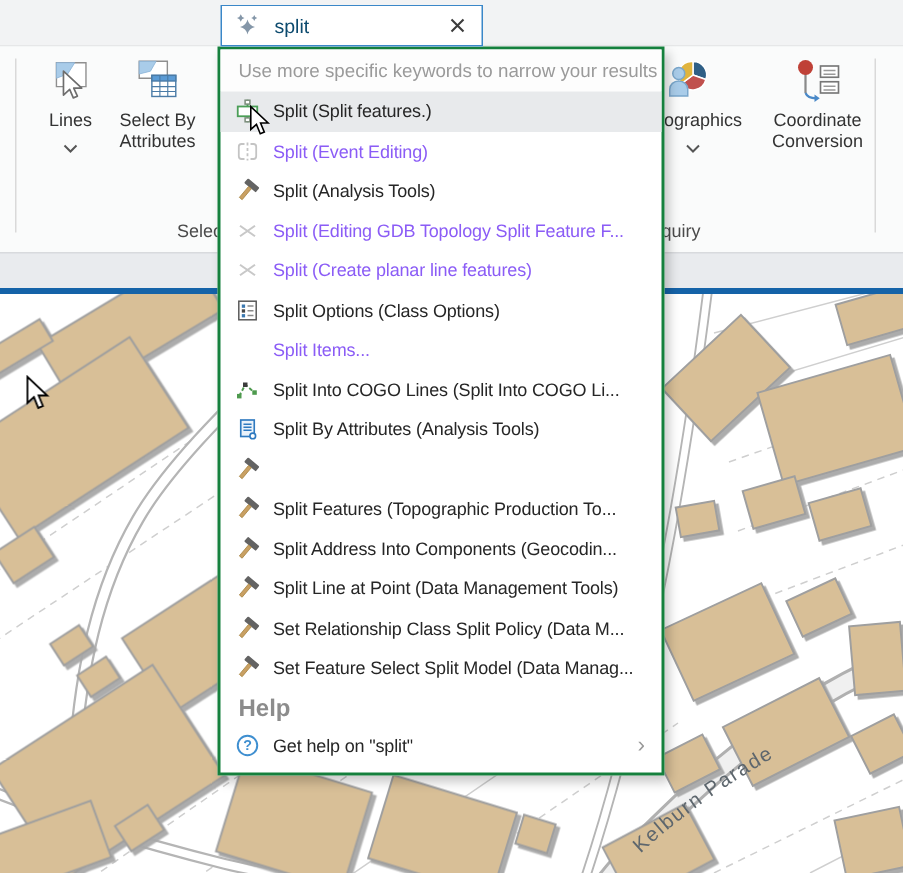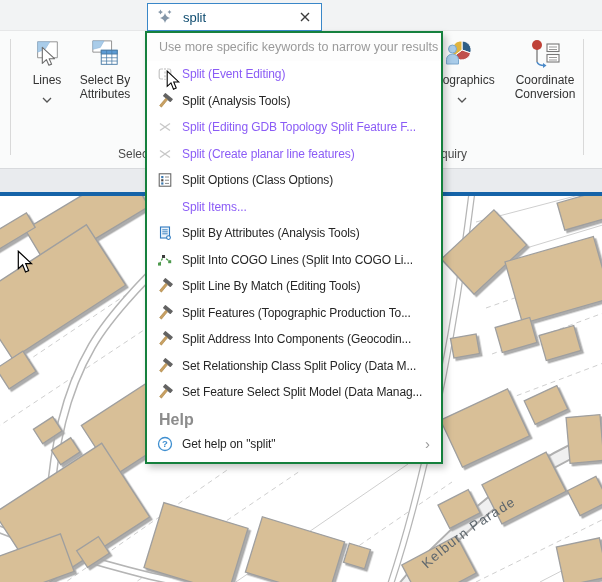--- a/index.html
+++ b/index.html
@@ -216,20 +216,31 @@
     <span class="sclose">
       <svg width="10" height="10" viewBox="0 0 10 10">
           <path d="M1 1 L9 9 M9 1 L1 9" stroke="#3c3c3c" stroke-width="1.4"></path>
         </svg>
     </span>
   </div>
 
   <div class="panel">
     <div class="hint">Use more specific keywords to narrow your results</div>
 
+    <div class="row sel">
+      <span class="ric">
+        <svg width="16" height="16" viewBox="0 0 16 16">
+          <line x1="8" y1="0.5" x2="8" y2="15.5" stroke="#4b9e57" stroke-width="1.2"></line>
+          <rect x="1.5" y="5" width="13" height="6.5" fill="#fff" stroke="#4b9e57" stroke-width="1.2"></rect>
+          <rect x="6.4" y="0.8" width="3.2" height="2.6" fill="#fff" stroke="#7a8c7a"></rect>
+          <rect x="6.4" y="12.6" width="3.2" height="2.6" fill="#fff" stroke="#7a8c7a"></rect>
+        </svg>
+      </span>
+      <span class="rlb">Split (Split features.)</span>
+    </div>
 
     <div class="row dis">
       <span class="ric">
         <svg width="16" height="16" viewBox="0 0 16 16" fill="none" stroke="#c4c4c4" stroke-width="1.2">
           <path d="M6 3 H4 A1.8 1.8 0 0 0 2.2 4.8 V11.2 A1.8 1.8 0 0 0 4 13 H6"></path>
           <path d="M10 3 H12 A1.8 1.8 0 0 1 13.8 4.8 V11.2 A1.8 1.8 0 0 1 12 13 H10"></path>
           <line x1="8" y1="2" x2="8" y2="14" stroke-dasharray="2 1.6"></line>
         </svg>
       </span>
       <span class="rlb">Split (Event Editing)</span>
@@ -279,50 +290,49 @@
     </div>
 
     <div class="row dis">
       <span class="ric"></span>
       <span class="rlb">Split Items...</span>
     </div>
 
     <div class="row">
       <span class="ric">
         <svg width="16" height="16" viewBox="0 0 16 16">
-          <rect x="3.5" y="2" width="9" height="11" fill="#eaf2fa" stroke="#2f7ac0" stroke-width="1.1"></rect>
-          <path d="M5.3 4.8 h5.4 M5.3 6.8 h5.4 M5.3 8.8 h5.4" stroke="#2f7ac0" stroke-width="0.9"></path>
-          <circle cx="11.5" cy="12.6" r="1.9" fill="#fff" stroke="#2f7ac0" stroke-width="1.1"></circle>
-        </svg>
-      </span>
-      <span class="rlb">Split By Attributes (Analysis Tools)</span>
-    </div>
-
-    <div class="row">
-      <span class="ric">
-        <svg width="16" height="16" viewBox="0 0 16 16">
           <path d="M2.5 12 L6.5 4.5 L12.5 9.5" fill="none" stroke="#4e9a4e" stroke-width="1.3" stroke-dasharray="2.4 1.6"></path>
           <rect x="1" y="10.6" width="3" height="3" fill="#4e9a4e"></rect>
           <rect x="5" y="3" width="3" height="3" fill="#3c3c3c"></rect>
           <rect x="11.2" y="8.2" width="3" height="3" fill="#4e9a4e"></rect>
         </svg>
       </span>
       <span class="rlb">Split Into COGO Lines (Split Into COGO Li...</span>
     </div>
 
     <div class="row">
       <span class="ric">
         <svg width="16" height="16" viewBox="0 0 16 16">
-          <g transform="rotate(40 8 8)">
-            <rect x="3" y="1.5" width="10" height="4" rx="0.6" fill="#636363"></rect>
-            <rect x="6.8" y="5.5" width="2.4" height="9.5" fill="#c9a063" stroke="#a5823f" stroke-width="0.5"></rect>
-          </g>
-        </svg>
-      </span>
-      <span class="rlb">Split Line By Match (Editing Tools)</span>
+          <rect x="3.5" y="2" width="9" height="11" fill="#eaf2fa" stroke="#2f7ac0" stroke-width="1.1"></rect>
+          <path d="M5.3 4.8 h5.4 M5.3 6.8 h5.4 M5.3 8.8 h5.4" stroke="#2f7ac0" stroke-width="0.9"></path>
+          <circle cx="11.5" cy="12.6" r="1.9" fill="#fff" stroke="#2f7ac0" stroke-width="1.1"></circle>
+        </svg>
+      </span>
+      <span class="rlb">Split By Attributes (Analysis Tools)</span>
+    </div>
+
+    <div class="row">
+      <span class="ric">
+        <svg width="16" height="16" viewBox="0 0 16 16">
+          <g transform="rotate(40 8 8)">
+            <rect x="3" y="1.5" width="10" height="4" rx="0.6" fill="#636363"></rect>
+            <rect x="6.8" y="5.5" width="2.4" height="9.5" fill="#c9a063" stroke="#a5823f" stroke-width="0.5"></rect>
+          </g>
+        </svg>
+      </span>
     </div>
 
     <div class="row">
       <span class="ric">
         <svg width="16" height="16" viewBox="0 0 16 16">
           <g transform="rotate(40 8 8)">
             <rect x="3" y="1.5" width="10" height="4" rx="0.6" fill="#636363"></rect>
             <rect x="6.8" y="5.5" width="2.4" height="9.5" fill="#c9a063" stroke="#a5823f" stroke-width="0.5"></rect>
           </g>
         </svg>
@@ -335,20 +345,31 @@
         <svg width="16" height="16" viewBox="0 0 16 16">
           <g transform="rotate(40 8 8)">
             <rect x="3" y="1.5" width="10" height="4" rx="0.6" fill="#636363"></rect>
             <rect x="6.8" y="5.5" width="2.4" height="9.5" fill="#c9a063" stroke="#a5823f" stroke-width="0.5"></rect>
           </g>
         </svg>
       </span>
       <span class="rlb">Split Address Into Components (Geocodin...</span>
     </div>
 
+    <div class="row">
+      <span class="ric">
+        <svg width="16" height="16" viewBox="0 0 16 16">
+          <g transform="rotate(40 8 8)">
+            <rect x="3" y="1.5" width="10" height="4" rx="0.6" fill="#636363"></rect>
+            <rect x="6.8" y="5.5" width="2.4" height="9.5" fill="#c9a063" stroke="#a5823f" stroke-width="0.5"></rect>
+          </g>
+        </svg>
+      </span>
+      <span class="rlb">Split Line at Point (Data Management Tools)</span>
+    </div>
 
     <div class="row">
       <span class="ric">
         <svg width="16" height="16" viewBox="0 0 16 16">
           <g transform="rotate(40 8 8)">
             <rect x="3" y="1.5" width="10" height="4" rx="0.6" fill="#636363"></rect>
             <rect x="6.8" y="5.5" width="2.4" height="9.5" fill="#c9a063" stroke="#a5823f" stroke-width="0.5"></rect>
           </g>
         </svg>
       </span>

